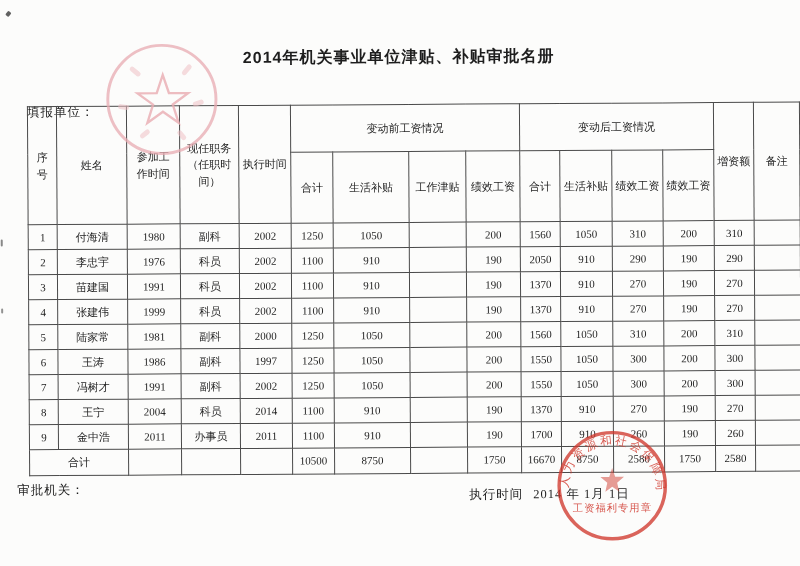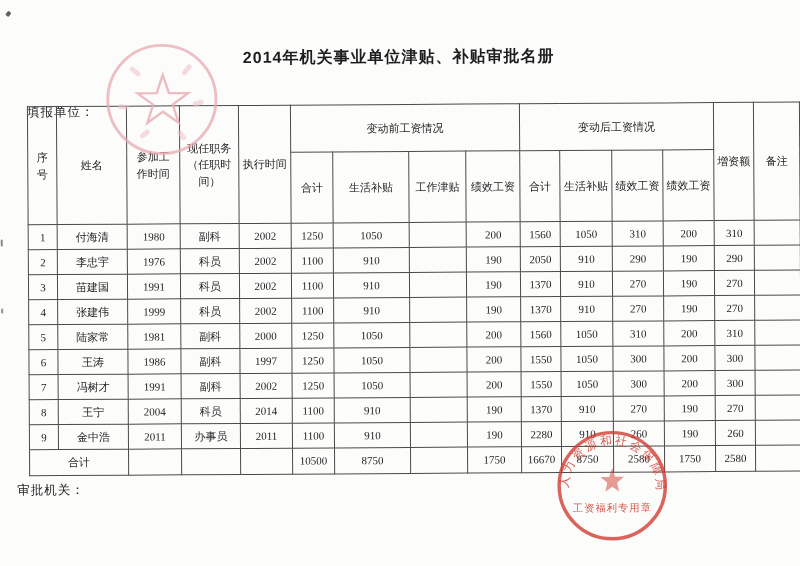--- a/index.html
+++ b/index.html
@@ -245,21 +245,21 @@
         <tr>
           <td>9</td>
           <td>金中浩</td>
           <td>2011</td>
           <td>办事员</td>
           <td>2011</td>
           <td>1100</td>
           <td>910</td>
           <td></td>
           <td>190</td>
-          <td>2280</td>
+          <td>1700</td>
           <td>910</td>
           <td>260</td>
           <td>190</td>
           <td>260</td>
           <td></td>
         </tr>
         <tr class="total">
           <td colspan="2">合计</td>
           <td></td>
           <td></td>
@@ -273,20 +273,23 @@
           <td>2580</td>
           <td>1750</td>
           <td>2580</td>
           <td></td>
         </tr>
       </tbody>
   </table>
 
   <div class="label" id="approving-authority">审批机关：</div>
 
+  <div class="label" id="execution-line">
+    <span>执行时间</span><span class="val">2014 年 1月 1日</span>
+  </div>
 
   <svg class="seal" id="seal-top" width="118" height="118" viewBox="0 0 120 120">
     <circle cx="60" cy="61" r="55" fill="none" stroke="#e8abb1" stroke-width="3" opacity="0.75"></circle>
     <polygon points="61,36 67.2,54.5 86.7,54.7 71,66.2 76.9,84.8 61,73.5 45.1,84.8 51,66.2 35.3,54.7 54.8,54.5" fill="none" stroke="#e8abb1" stroke-width="2.4" opacity="0.8"></polygon>
     <g stroke="#eec0c5" stroke-width="5" stroke-linecap="round" opacity="0.55">
       <path d="M 30 30 l 6 5"></path>
         <path d="M 88 28 l -5 6"></path>
       <path d="M 18 68 l 6 1"></path>
         <path d="M 100 64 l -6 2"></path>
       <path d="M 40 98 l 5 -4"></path>

